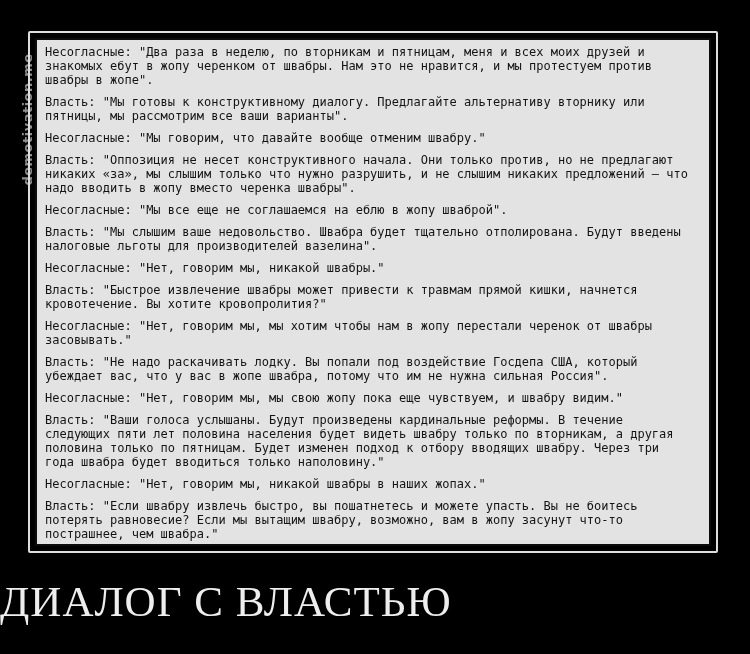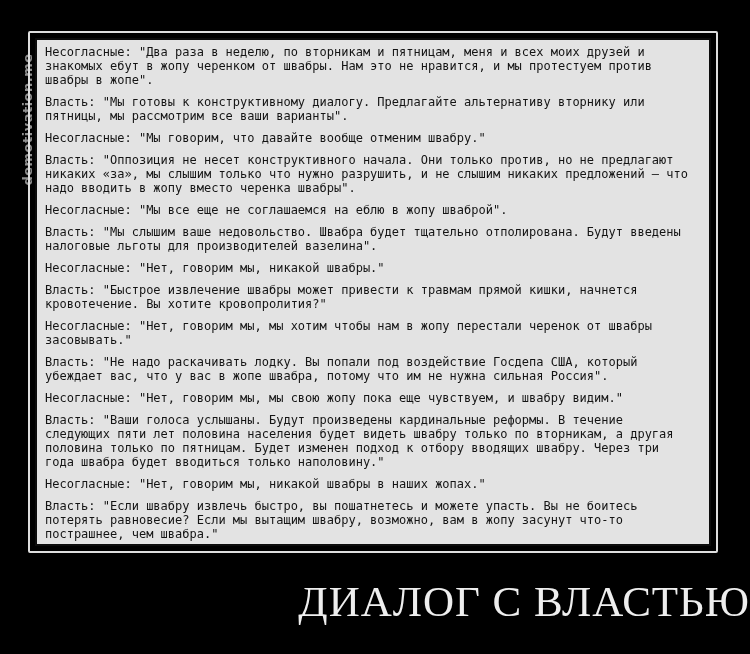--- a/index.html
+++ b/index.html
@@ -59,21 +59,21 @@
     font-weight: bold;
     font-size: 13px;
     letter-spacing: 0.5px;
     color: #8e8e8e;
   }
   .caption {
     position: absolute;
     left: 0;
     right: 0;
     top: 578px;
-    text-align: right;
+    text-align: left;
     font-family: "Liberation Serif", "DejaVu Serif", serif;
     font-size: 43px;
     line-height: 1.1;
     letter-spacing: 1px;
     color: #eeeeee;
   }
 </style>
 </head>
 <body>
 

